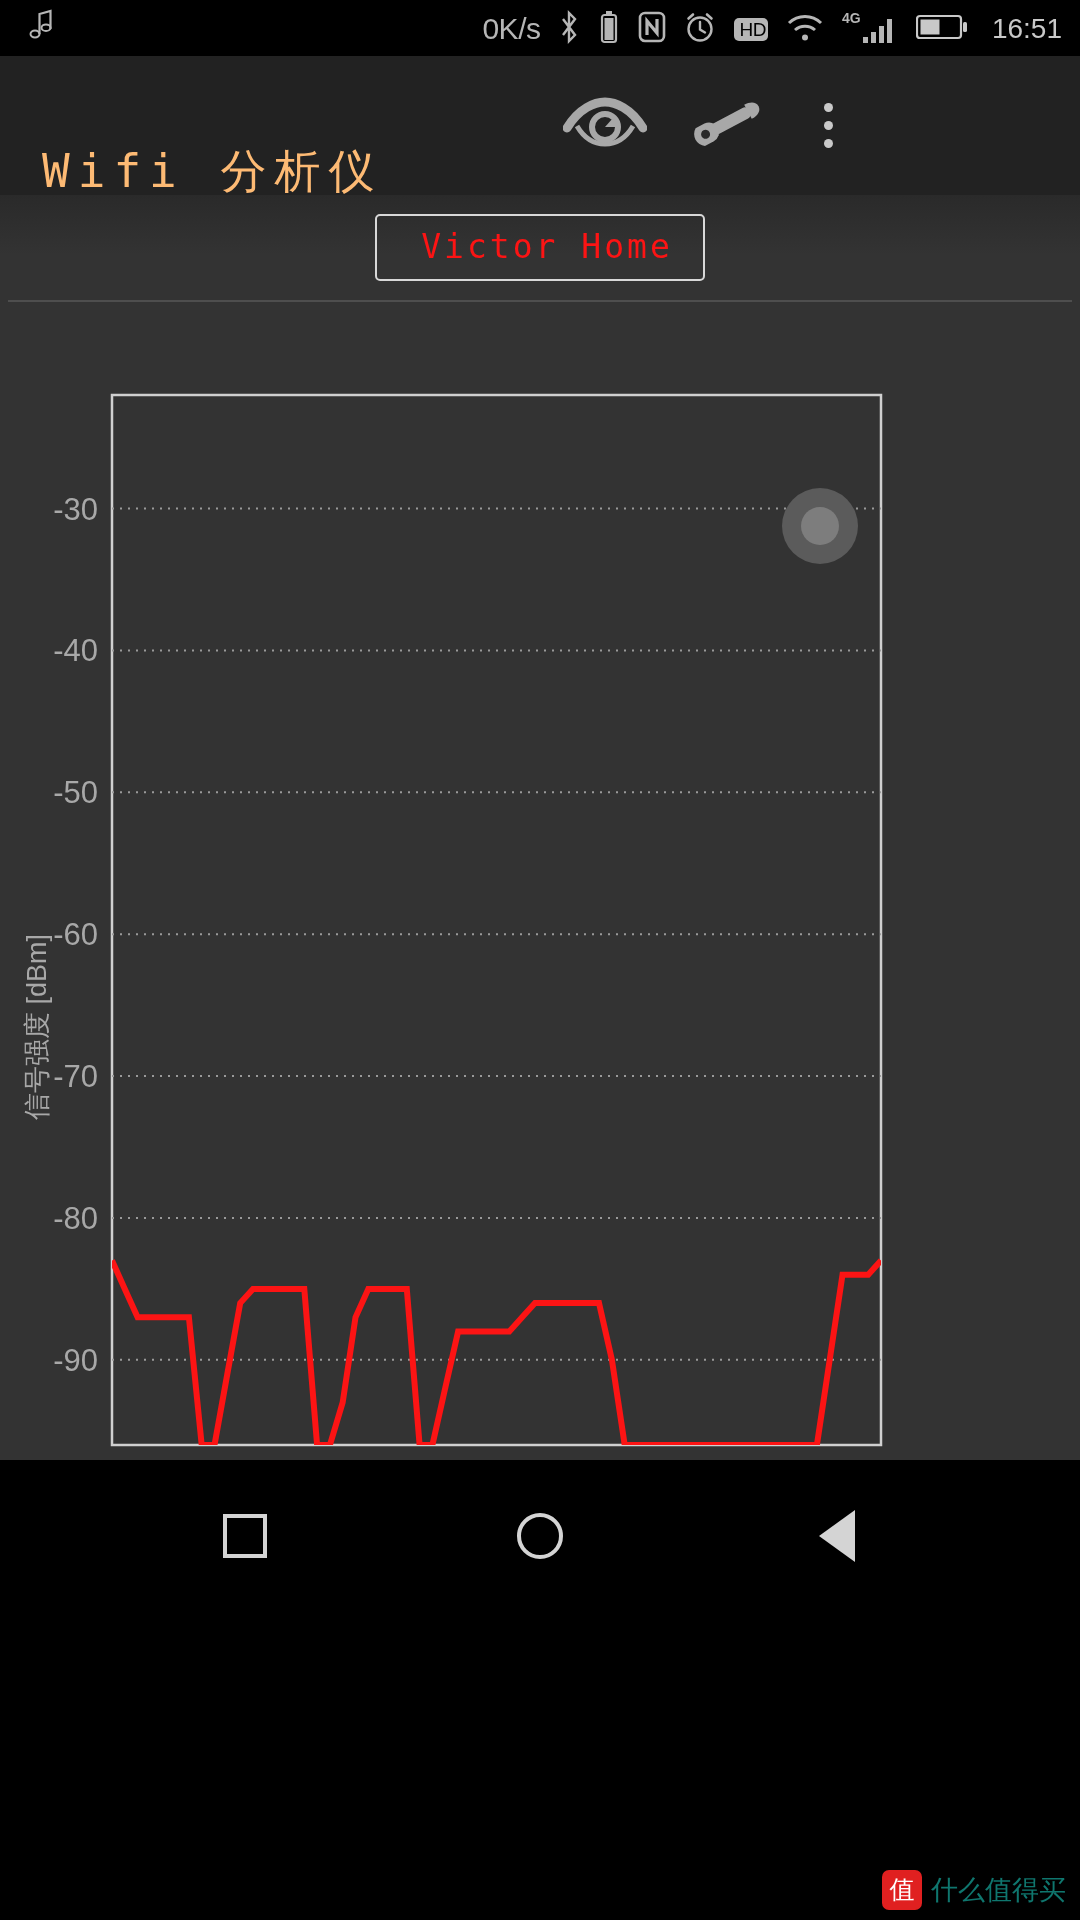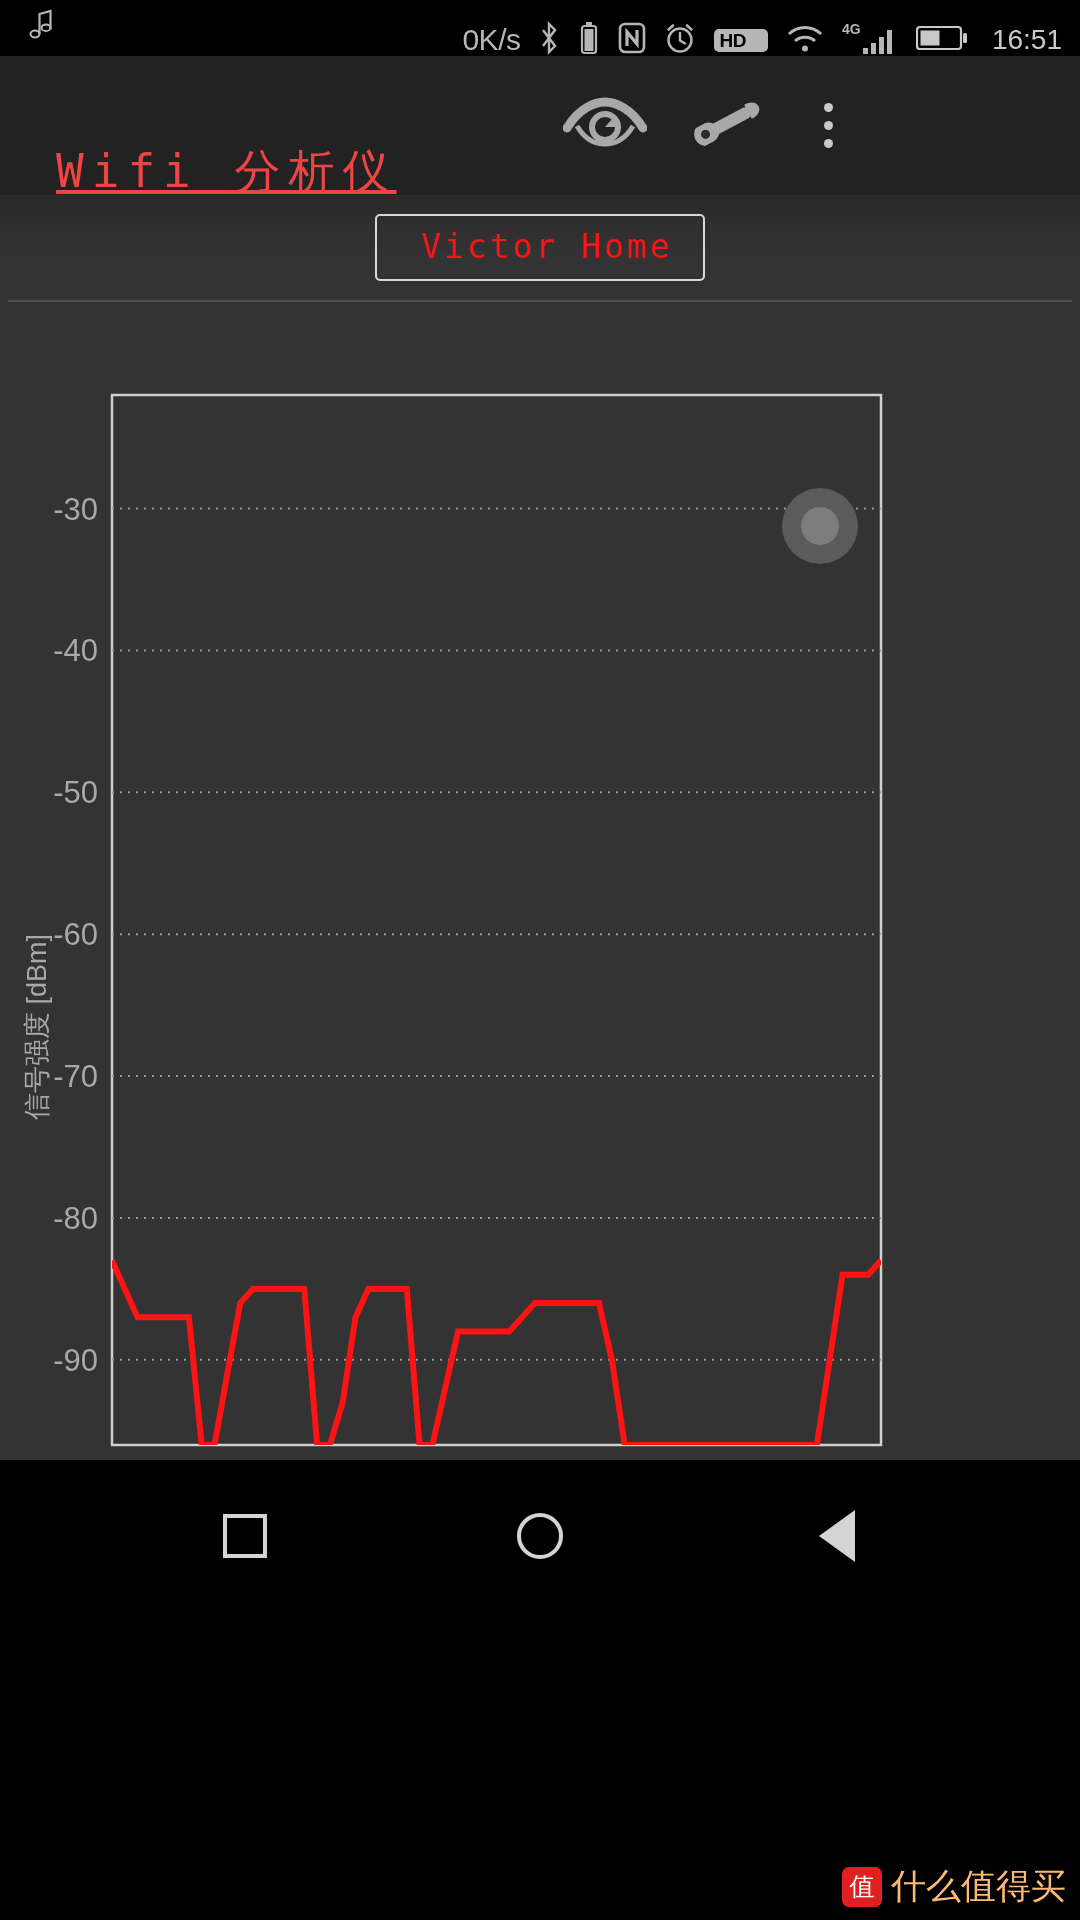--- a/index.html
+++ b/index.html
@@ -6,47 +6,47 @@
   html,body { width:1080px; height:1920px; background:#000; overflow:hidden; }
   body { font-family:"Liberation Sans", sans-serif; }
 
   
   #status-bar{
     position:absolute; left:0; top:0; width:1080px; height:56px;
     background:#000; display:flex; align-items:center;
   }
   #status-left{ display:flex; align-items:center; padding-left:24px; }
   #status-right{
-    position:absolute; right:18px; top:12px; height:56px;
+    position:absolute; right:18px; top:1px; height:56px;
     display:flex; align-items:center; gap:18px;
   }
   .sb-ico{ display:block;font-weight:bold; }
   #net-speed{
     color:#b6b6b6; font-size:30px; letter-spacing:-0.5px;
     font-family:"Liberation Sans", sans-serif;
   }
   #status-clock{
     color:#c9c9c9; font-size:28px; letter-spacing:0px; margin-left:6px;
     font-family:"Liberation Sans", sans-serif;
   }
   #hd-badge{
-    background:#b6b6b6; color:#000; font-size:19px; font-weight:bold;
-    border-radius:5px; padding:2px 22px 2px 5px; line-height:1;
+    background:#b6b6b6; color:#000; font-size:19px; font-weight:normal;
+    border-radius:5px; padding:2px 2px 2px 5px; line-height:1;
     letter-spacing:-0.5px;
   }
 
   
   #app-bar{
     position:absolute; left:0; top:56px; width:1080px; height:139px;
     background:#222222;
   }
   #app-title{
-    position:absolute; left:56px; top:92px;
-    color:#ef4444; font-size:46px; letter-spacing:8px; line-height:1;
-    font-family:"DejaVu Sans Mono", monospace; white-space:nowrap;text-decoration:underline;
+    position:absolute; left:42px; top:92px;
+    color:#fdba74; font-size:46px; letter-spacing:8px; line-height:1;
+    font-family:"DejaVu Sans Mono", monospace; white-space:nowrap;
   }
   .appbar-action{
     position:absolute; top:0; height:139px; width:96px;
     display:flex; align-items:center; justify-content:center;
   }
   #action-view  { left:557px; }
   #action-tools { left:677px; }
   #action-more  { left:790px; width:76px; }
 
   #overflow-dots{ display:flex; flex-direction:column; gap:9px; }
@@ -102,21 +102,21 @@
   }
   #watermark{
     position:absolute; right:14px; bottom:10px;
     display:flex; align-items:center; gap:9px;
   }
   #watermark-badge{
     width:40px; height:40px; border-radius:7px; background:#e02020;
     color:#fff; font-size:25px; line-height:40px; text-align:center;
     font-family:"DejaVu Sans", sans-serif;
   }
-  #watermark-text{ color:#fdba74; font-size:35px; font-family:Liberation Serif, serif; }
+  #watermark-text{ color:#0f766e; font-size:27px; font-family:Liberation Serif, serif; }
 </style>
 </head>
 <body>
 
 <div id="status-bar">
   <div id="status-left">
     <span class="sb-ico">
       <svg width="30" height="34" viewBox="0 0 30 34">
         <path d="M11 28.5a4.5 3.5 0 1 0 0-7 4.5 3.5 0 1 0 0 7z" fill="none" stroke="#b6b6b6" stroke-width="2"></path>
         <path d="M15.5 25V5l11-3v18" fill="none" stroke="#b6b6b6" stroke-width="2.2"></path>

